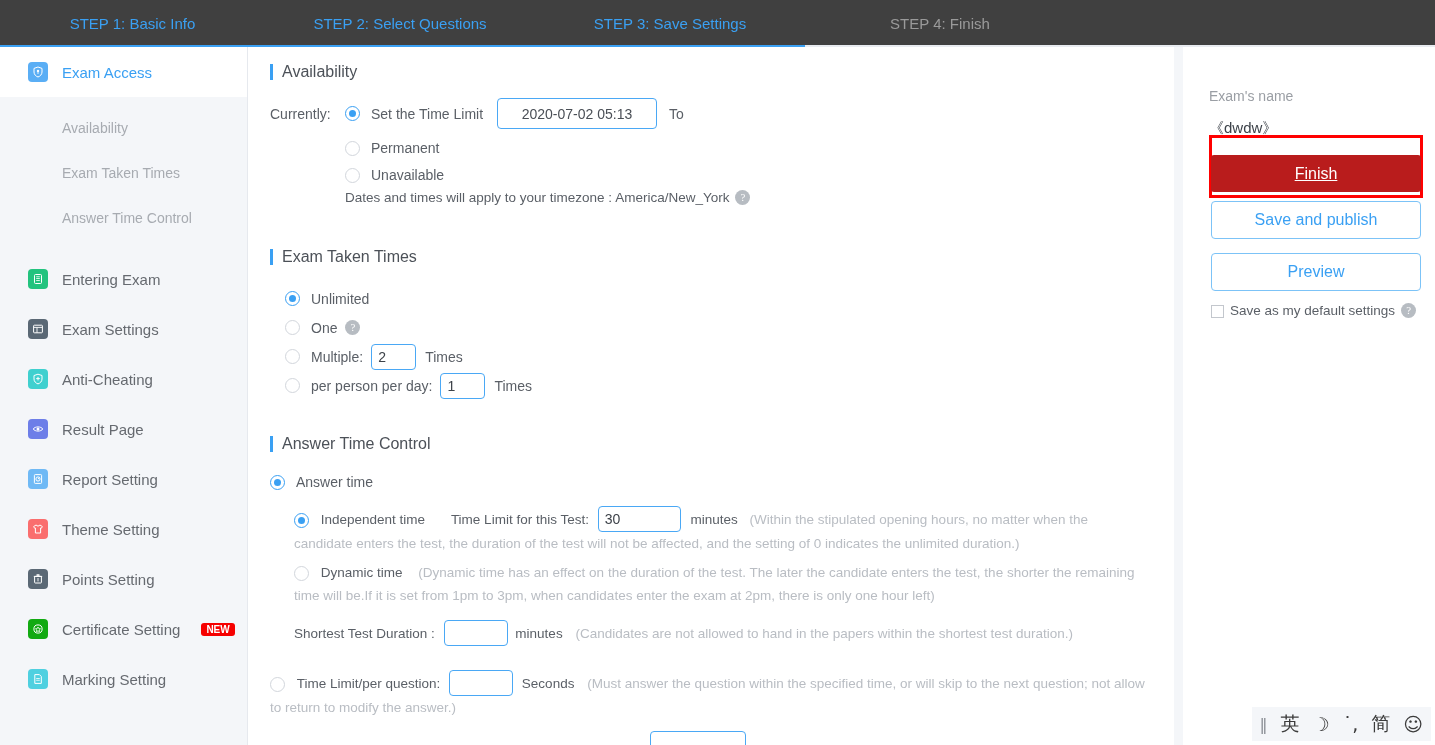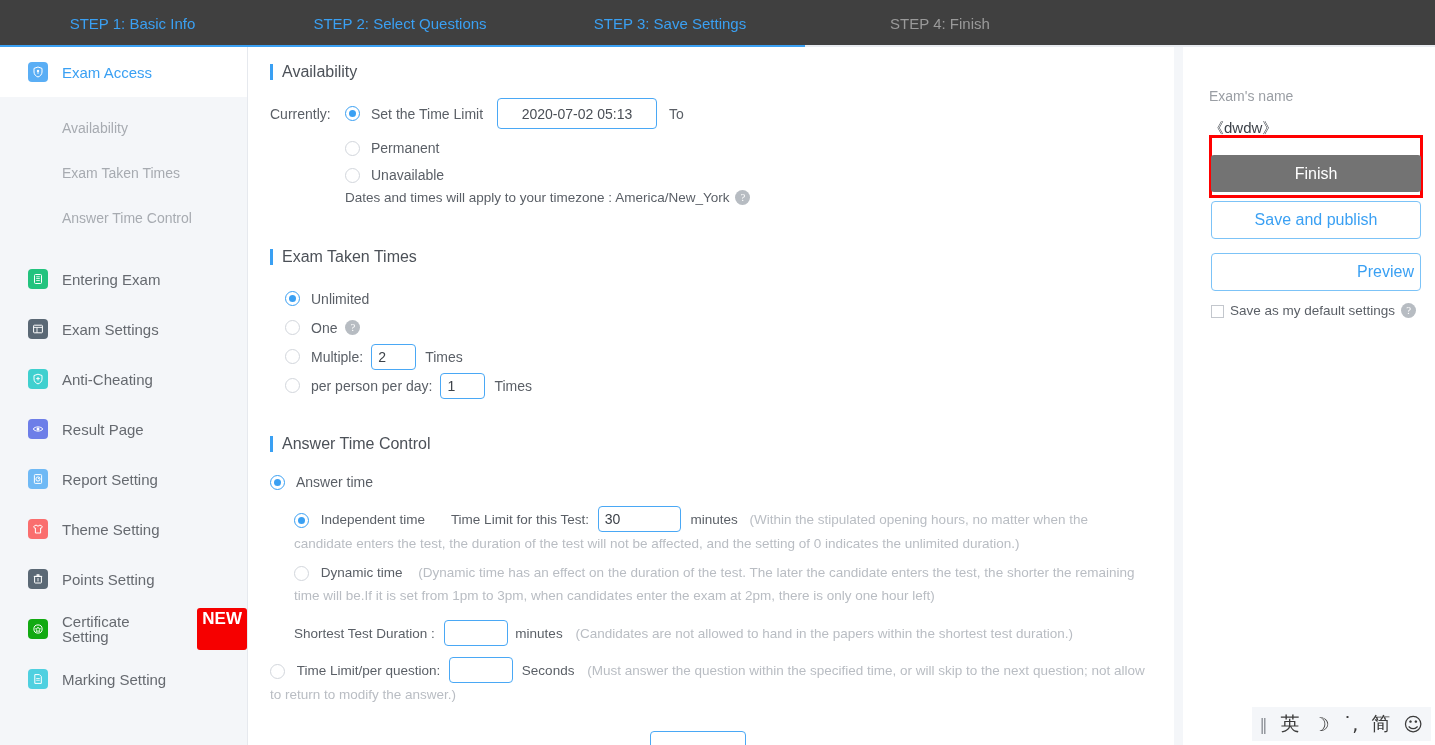--- a/index.html
+++ b/index.html
@@ -91,23 +91,23 @@
     display: flex;
     align-items: center;
     padding-left: 62px;
     font-size: 14px;
     color: #a7abb1;
     cursor: pointer;
   }
   .new-badge {
     background: #f60000;
     color: #fff;
-    font-size: 17px;
+    font-size: 10px;
     font-weight: bold;
-    padding: 1px 5px 20px 5px;
+    padding: 1px 5px 0 5px;
     border-radius: 3px;
     margin-left: 21px;
     line-height: 1.2;
   }
 
   
   .main {
     flex: 1 1 auto;
     background: #ffffff;
     position: relative;
@@ -235,41 +235,42 @@
     position: absolute;
     left: 26px; top: 88px;
     width: 214px; height: 63px;
     border: 3px solid #ff0000;
     box-sizing: border-box;
   }
   .btn-finish {
     position: absolute;
     left: 28px; top: 108px;
     width: 210px; height: 37px;
-    background: #737373;
+    background: #b91c1c;
     color: #ffffff;
     font-size: 16px;
     border: none;
     border-radius: 3px;
     cursor: pointer;
     font-family: "Liberation Sans", sans-serif;
+    text-decoration: underline;
   }
   .btn-outline {
     width: 210px; height: 38px;
     background: #ffffff;
     border: 1px solid #7cc3f7;
     border-radius: 4px;
     color: #3aa0f3;
     font-size: 16px;
     cursor: pointer;
     display: block;
     font-family: "Liberation Sans", sans-serif;
   }
   .btn-save { position: absolute; left: 28px; top: 154px; }
-  .btn-preview { position: absolute; left: 28px; top: 206px; text-align: right; }
+  .btn-preview { position: absolute; left: 28px; top: 206px; }
   .defaults-row {
     position: absolute;
     left: 28px; top: 256px;
     display: flex;
     align-items: flex-start;
     gap: 6px;
     flex-wrap: wrap;
     width: 215px;
   }
   .defaults-lbl { font-size: 13.5px; color: #5a5f66; }
@@ -532,21 +533,21 @@
             <span class="note" style="margin-left:12px;">(Dynamic time has an effect on the duration of the test. The later the candidate enters the test, the shorter the remaining time will be.If it is set from 1pm to 3pm, when candidates enter the exam at 2pm, there is only one hour left)</span>
           </div>
 
           <div class="flowtext" style="margin-top:13px;">
             <span>Shortest Test Duration :</span>
             <input class="tinput" style="width: 64px; margin-left: 5px;" value="">
             <span style="margin-left:4px;">minutes</span>
             <span class="note" style="margin-left:9px;">(Candidates are not allowed to hand in the papers within the shortest test duration.)</span>
           </div>
 
-          <div class="flowtext" style="margin-top:11px;margin-left:-24px;">
+          <div class="flowtext" style="margin-top:24px;margin-left:-24px;">
             <span class="inline-mid">
                 <span class="radio"></span>
               </span>
             <span style="margin-left:8px;">Time Limit/per question:</span>
             <input class="tinput" style="width: 64px; margin-left: 5px;" value="">
             <span style="margin-left:5px;">Seconds</span>
             <span class="note" style="margin-left:9px;">(Must answer the question within the specified time, or will skip to the next question; not allow to return to modify the answer.)</span>
           </div>
 
         </div>

